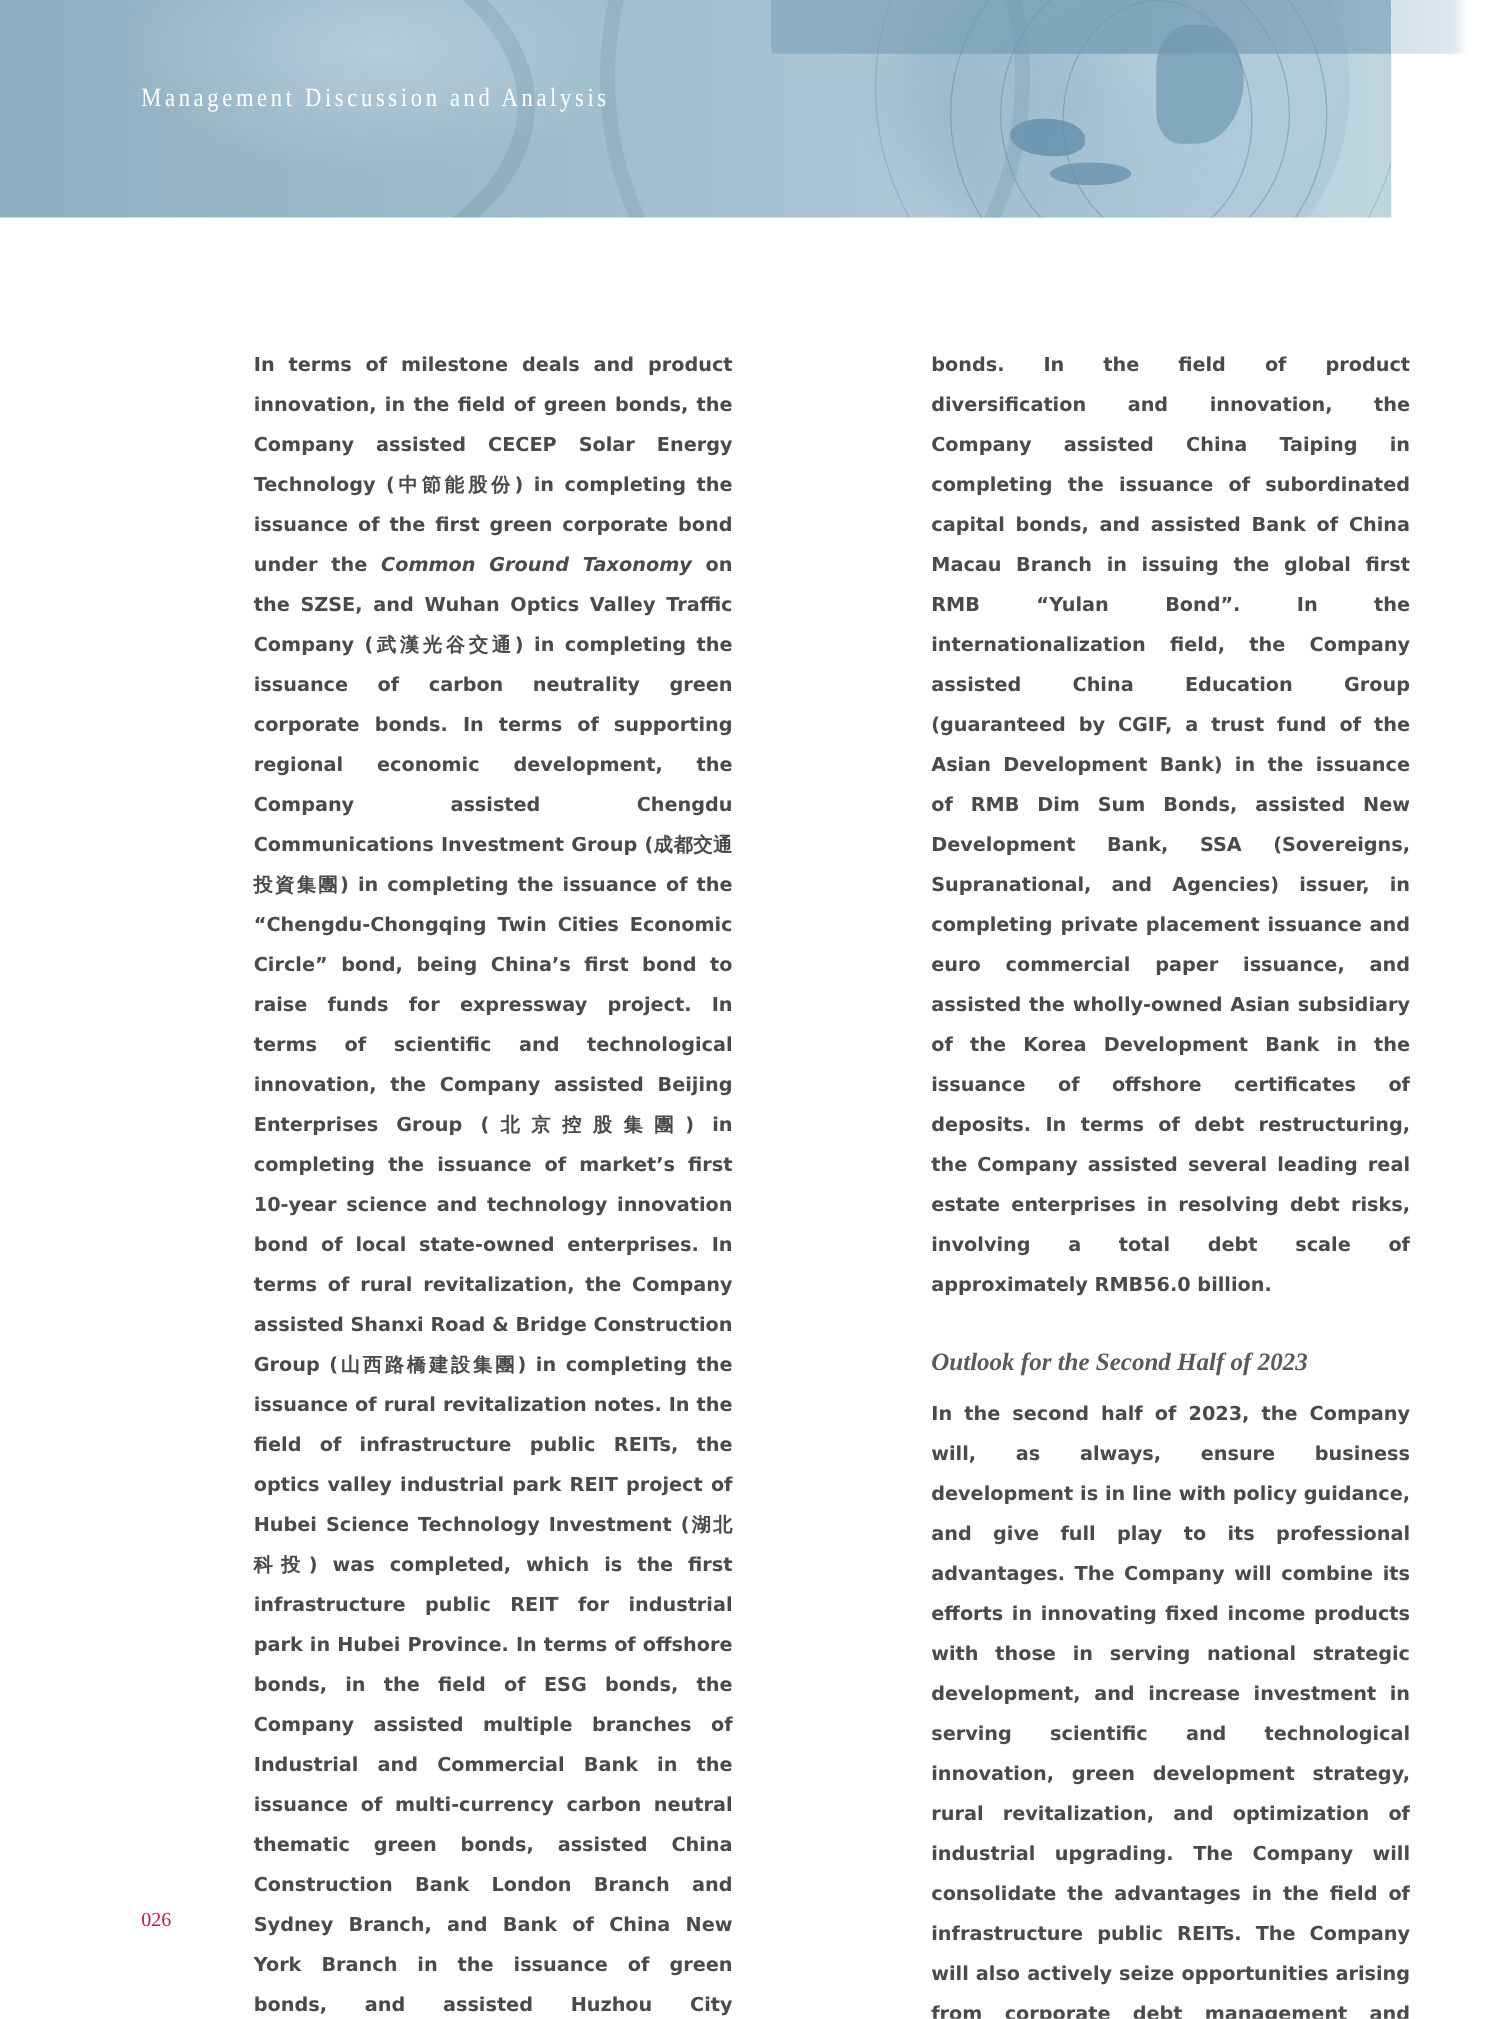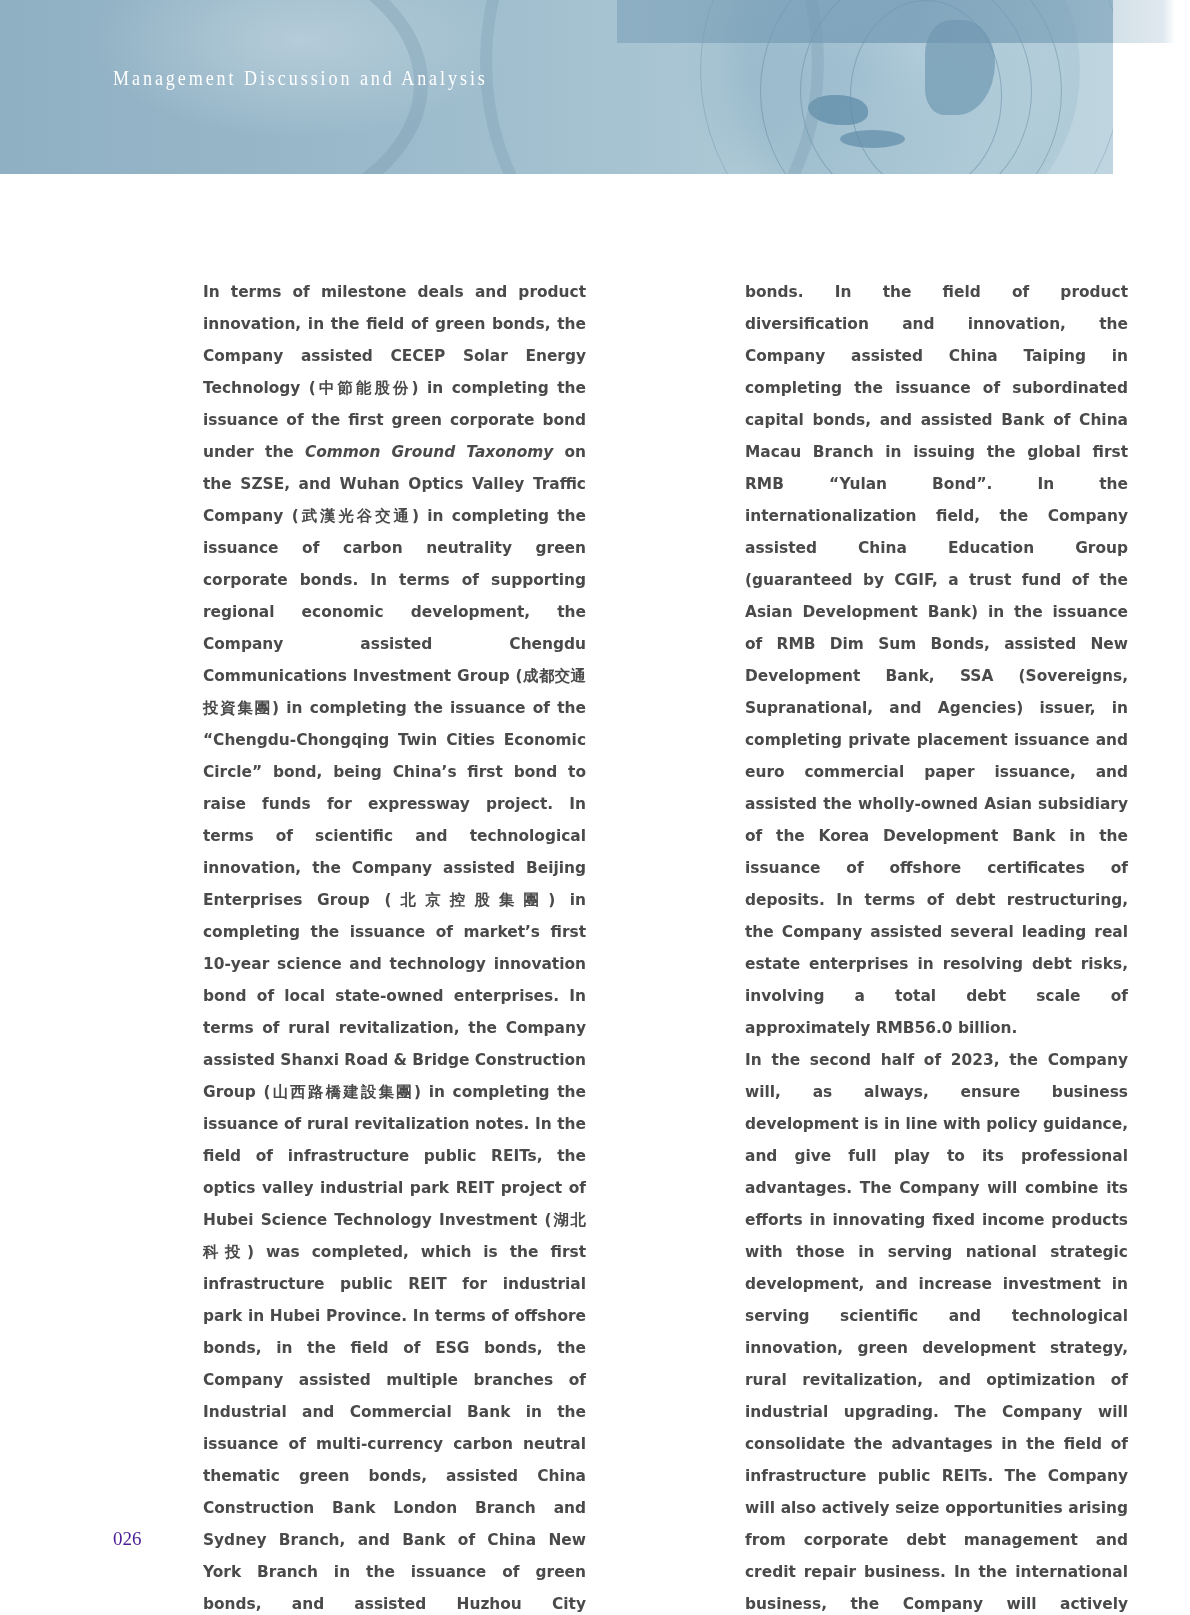--- a/index.html
+++ b/index.html
@@ -63,21 +63,21 @@
   .column em { font-style: italic; }
   .subheading {
     margin: 30px 0 9px 0;
     font-family: "Liberation Serif", "DejaVu Serif", serif;
     font-style: italic; font-size: 20px; color: #5a5a5a; line-height: 32px;
     text-align: left;
   }
   .page-number {
     position: absolute; left: 113px; top: 1528px;
     font-family: "Liberation Serif", "DejaVu Serif", serif;
-    font-size: 19px; color: #4c1d95;
+    font-size: 16px; color: #be185d;
   }
 </style>
 </head>
 <body>
 
 <div class="banner">
   <div class="globe"></div>
   <div class="arc" style="left:760px;top:-60px;width:300px;height:300px;"></div>
   <div class="arc" style="left:800px;top:-30px;width:230px;height:240px;"></div>
   <div class="arc" style="left:850px;top:0px;width:150px;height:190px;"></div>
@@ -92,16 +92,17 @@
 <div class="topband-ext"></div>
 
 <div class="section-title">Management Discussion and Analysis</div>
 
 <div class="column col-left">
   <p><span>In terms of milestone deals and product innovation, in the field of green bonds, the Company assisted CECEP Solar Energy Technology (中節能股份) in completing the issuance of the first green corporate bond under the </span><em>Common Ground Taxonomy</em><span> on the SZSE, and Wuhan Optics Valley Traffic Company (武漢光谷交通) in completing the issuance of carbon neutrality green corporate bonds. In terms of supporting regional economic development, the Company assisted Chengdu Communications Investment Group (成都交通投資集團) in completing the issuance of the “Chengdu-Chongqing Twin Cities Economic Circle” bond, being China’s first bond to raise funds for expressway project. In terms of scientific and technological innovation, the Company assisted Beijing Enterprises Group (北京控股集團) in completing the issuance of market’s first 10-year science and technology innovation bond of local state-owned enterprises. In terms of rural revitalization, the Company assisted Shanxi Road &amp; Bridge Construction Group (山西路橋建設集團) in completing the issuance of rural revitalization notes. In the field of infrastructure public REITs, the optics valley industrial park REIT project of Hubei Science Technology Investment (湖北科投) was completed, which is the first infrastructure public REIT for industrial park in Hubei Province. In terms of offshore bonds, in the field of ESG bonds, the Company assisted multiple branches of Industrial and Commercial Bank in the issuance of multi-currency carbon neutral thematic green bonds, assisted China Construction Bank London Branch and Sydney Branch, and Bank of China New York Branch in the issuance of green bonds, and assisted Huzhou City Investment (湖州城投) and Yiwu State-owned Capital Operation (義烏國資) in the issuance of sustainable</span></p>
 </div>
 
 <div class="column col-right">
   <p>bonds. In the field of product diversification and innovation, the Company assisted China Taiping in completing the issuance of subordinated capital bonds, and assisted Bank of China Macau Branch in issuing the global first RMB “Yulan Bond”. In the internationalization field, the Company assisted China Education Group (guaranteed by CGIF, a trust fund of the Asian Development Bank) in the issuance of RMB Dim Sum Bonds, assisted New Development Bank, SSA (Sovereigns, Supranational, and Agencies) issuer, in completing private placement issuance and euro commercial paper issuance, and assisted the wholly-owned Asian subsidiary of the Korea Development Bank in the issuance of offshore certificates of deposits. In terms of debt restructuring, the Company assisted several leading real estate enterprises in resolving debt risks, involving a total debt scale of approximately RMB56.0 billion.</p>
+  <div class="subheading">Outlook for the Second Half of 2023</div>
   <p>In the second half of 2023, the Company will, as always, ensure business development is in line with policy guidance, and give full play to its professional advantages. The Company will combine its efforts in innovating fixed income products with those in serving national strategic development, and increase investment in serving scientific and technological innovation, green development strategy, rural revitalization, and optimization of industrial upgrading. The Company will consolidate the advantages in the field of infrastructure public REITs. The Company will also actively seize opportunities arising from corporate debt management and credit repair business. In the international business, the Company will actively participate in the construction of the offshore RMB bond market</p>
 </div>
 
 <div class="page-number">026</div>
 
 </body></html>

